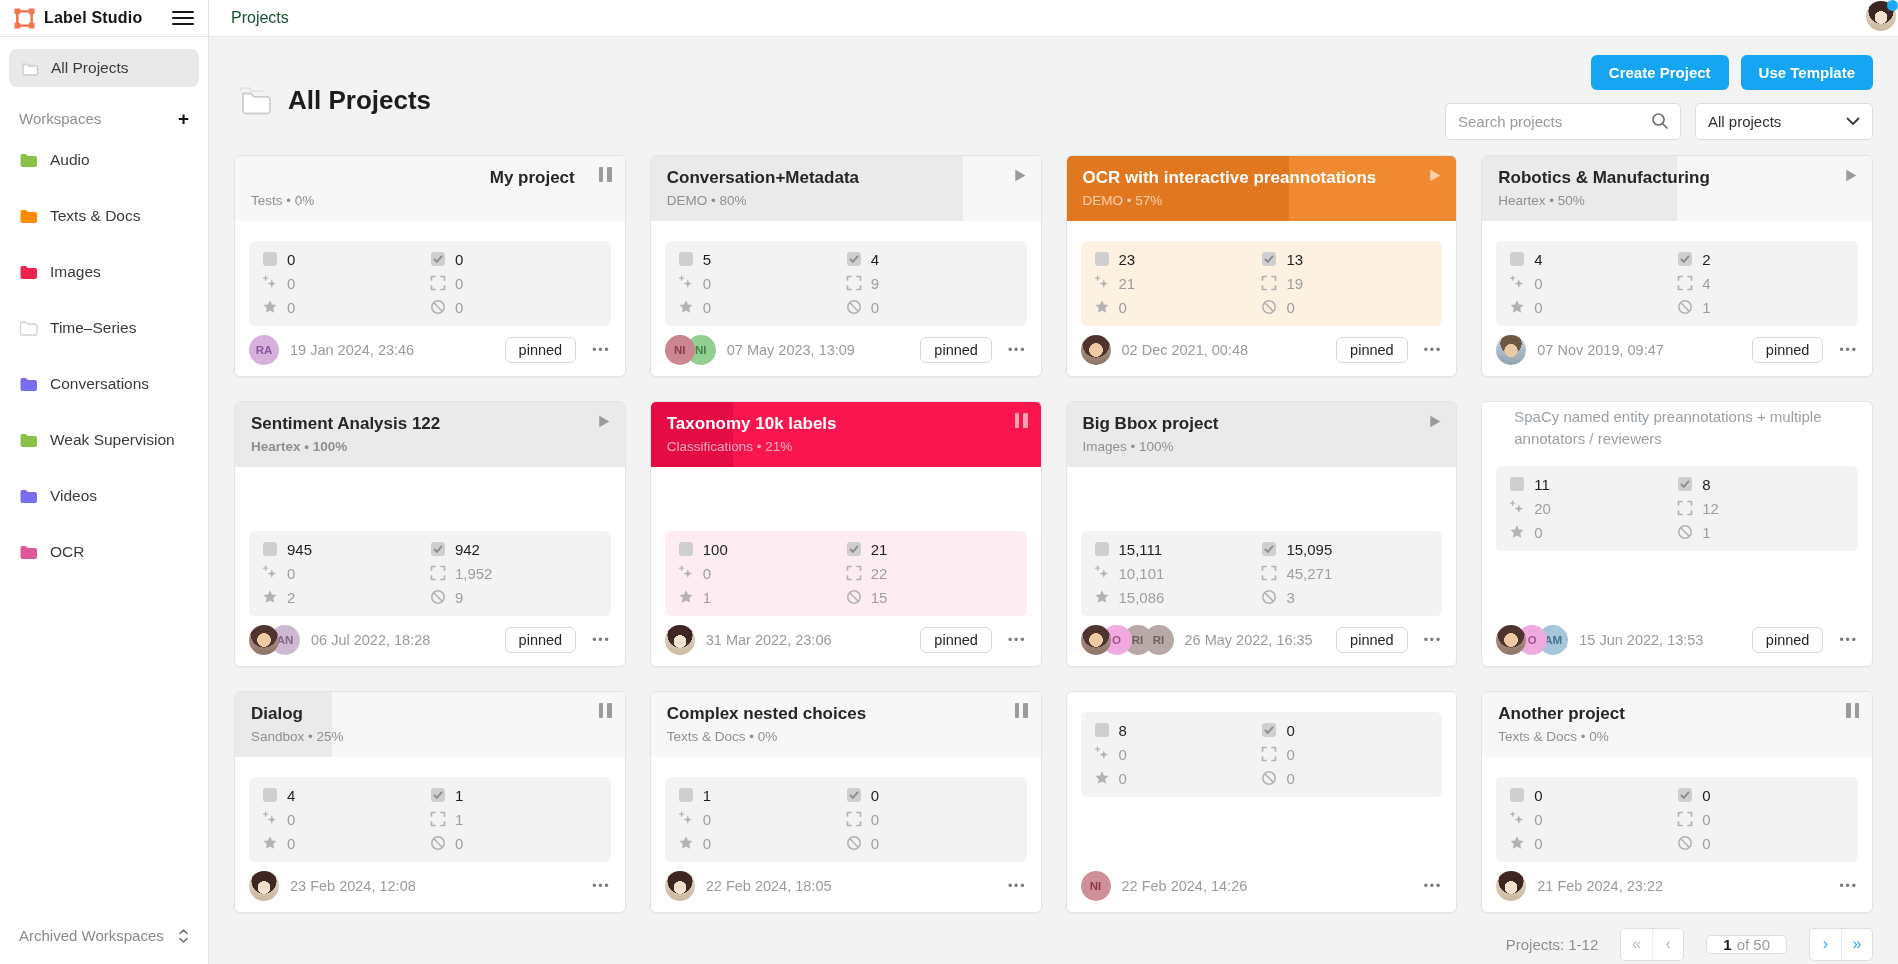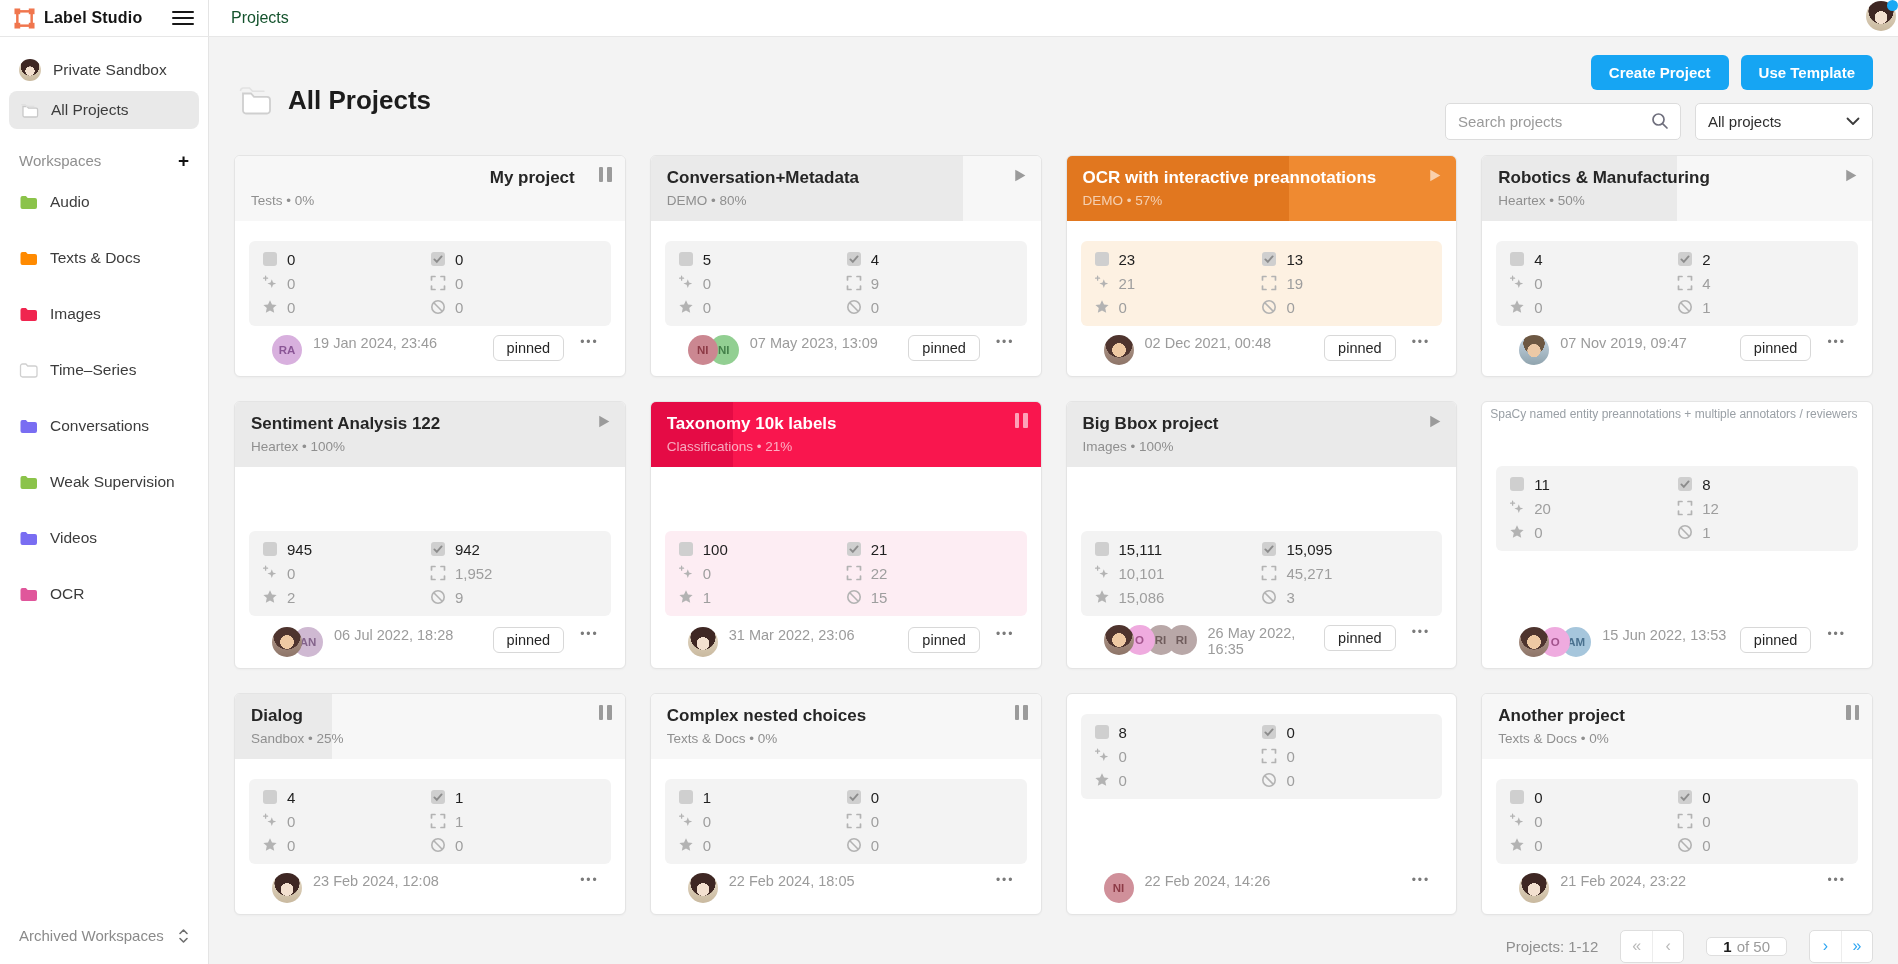--- a/index.html
+++ b/index.html
@@ -60,29 +60,29 @@
   #cards-grid { display: grid; grid-template-columns: repeat(4, 1fr); gap: 24px; margin-top: 15px; }
   .card { background: #fff; border: 1px solid #e4e4e4; border-radius: 6px; overflow: hidden;
           display: flex; flex-direction: column; box-shadow: 0 1px 2px rgba(0,0,0,.03); cursor: pointer; }
   .card-header { position: relative; padding: 11px 16px 13px; }
   .card-title { font-size: 17px; font-weight: bold; line-height: 1.35; padding-right: 34px;
                 white-space: nowrap; overflow: hidden; text-overflow: ellipsis; }
   .card-subtitle { font-size: 13.5px; margin-top: 3px; }
   .state-icon { position: absolute; top: 11px; right: 13px; }
   .pause-icon { display: inline-flex; gap: 4px; }
   .pause-icon i { display: block; width: 4.5px; height: 15px; background: currentColor; border-radius: 1px; }
-  .card-desc { min-height: 18px; padding: 4px 8px 0; font-size: 12px; line-height: 1.45;
+  .card-desc { min-height: 18px; padding: 4px 32px 0; font-size: 15px; line-height: 1.45;
                color: #9aa0a6; }
   .card-desc.tall { min-height: 62px; }
   .stats-box { margin: 2px 14px 0; border-radius: 6px; padding: 10px 13px;
                display: grid; grid-template-columns: 1fr 1fr; row-gap: 7px; }
   .stat { display: flex; align-items: center; gap: 9px; font-size: 15px; color: #9e9e9e; }
   .stat.primary { color: #1f1f1f; font-weight: 500; }
   .stat svg { flex: 0 0 auto; }
-  .card-footer { display: flex; align-items: flex-start; padding: 9px 26px 11px; margin-top: auto; margin-left: 11px; }
+  .card-footer { display: flex; align-items: center; padding: 9px 14px 11px; margin-top: auto; }
   .avatars { display: flex; }
   .avatar { width: 30px; height: 30px; border-radius: 50%; position: relative;
             display: inline-flex; align-items: center; justify-content: center;
             font-size: 11.5px; font-weight: bold; }
   .avatar + .avatar { margin-left: -9px; }
   .photo-woman { background:
       radial-gradient(circle at 50% 50%, #eec9a3 0 32%, rgba(0,0,0,0) 33%),
       radial-gradient(circle at 50% 30%, #4e342e 0 52%, rgba(0,0,0,0) 53%),
       linear-gradient(#b9a193, #8d7468); }
   .photo-man { background:
@@ -135,24 +135,20 @@
     <span class="breadcrumb">Projects</span>
     <div class="topbar-right">
       <span class="top-avatar photo-doll avatar"></span>
       <span class="notif-dot"></span>
     </div>
   </header>
 
   <div class="shell">
 
     <aside class="sidebar">
-      <div class="side-item">
-        <span class="mini-avatar photo-doll avatar"></span>
-        <span>Private Sandbox</span>
-      </div>
       <div class="side-item selected">
         <svg width="20" height="18" viewBox="0 0 20 18">
           <path d="M4 5.5h4l1.5 1.7H17a1.6 1.6 0 011.6 1.6v5.6A1.6 1.6 0 0117 16H5.6A1.6 1.6 0 014 14.4z" fill="#fff" stroke="#c9c9c9" stroke-width="1.3"></path>
           <path d="M2.2 3.6h4l1.5 1.7h7.6" fill="none" stroke="#e0e0e0" stroke-width="1.2"></path>
         </svg>
         <span>All Projects</span>
       </div>
 
       <div class="ws-header">
         <span>Workspaces</span>
@@ -514,21 +510,21 @@
               </span>
       <span class="footer-date">07 Nov 2019, 09:47</span>
       <span class="footer-spacer"></span>
       <button class="pinned-chip">pinned</button>
       <span class="menu-dots">•••</span>
     </div>
   </div>
           <div class="card">
     <div class="card-header" style="background: linear-gradient(90deg, rgb(234, 234, 234) 100%, rgb(247, 247, 247) 100%);">
       <div class="card-title" style="color: rgb(38, 38, 38);">Sentiment Analysis 122</div>
-      <div class="card-subtitle" style="color: rgb(143, 143, 143);">Heartex • 100%</div>
+      <div class="card-subtitle" style="color: rgb(143, 143, 143); font-weight: bold;">Heartex • 100%</div>
       <span class="state-icon">
         <svg width="17" height="17" viewBox="0 0 16 16" style="color: rgb(155, 155, 155);">
           <path d="M4 2.5l9.5 5.5L4 13.5z" fill="currentColor"></path>
         </svg>
         
       </span>
     </div>
 
     <div class="card-desc tall"></div>
 

